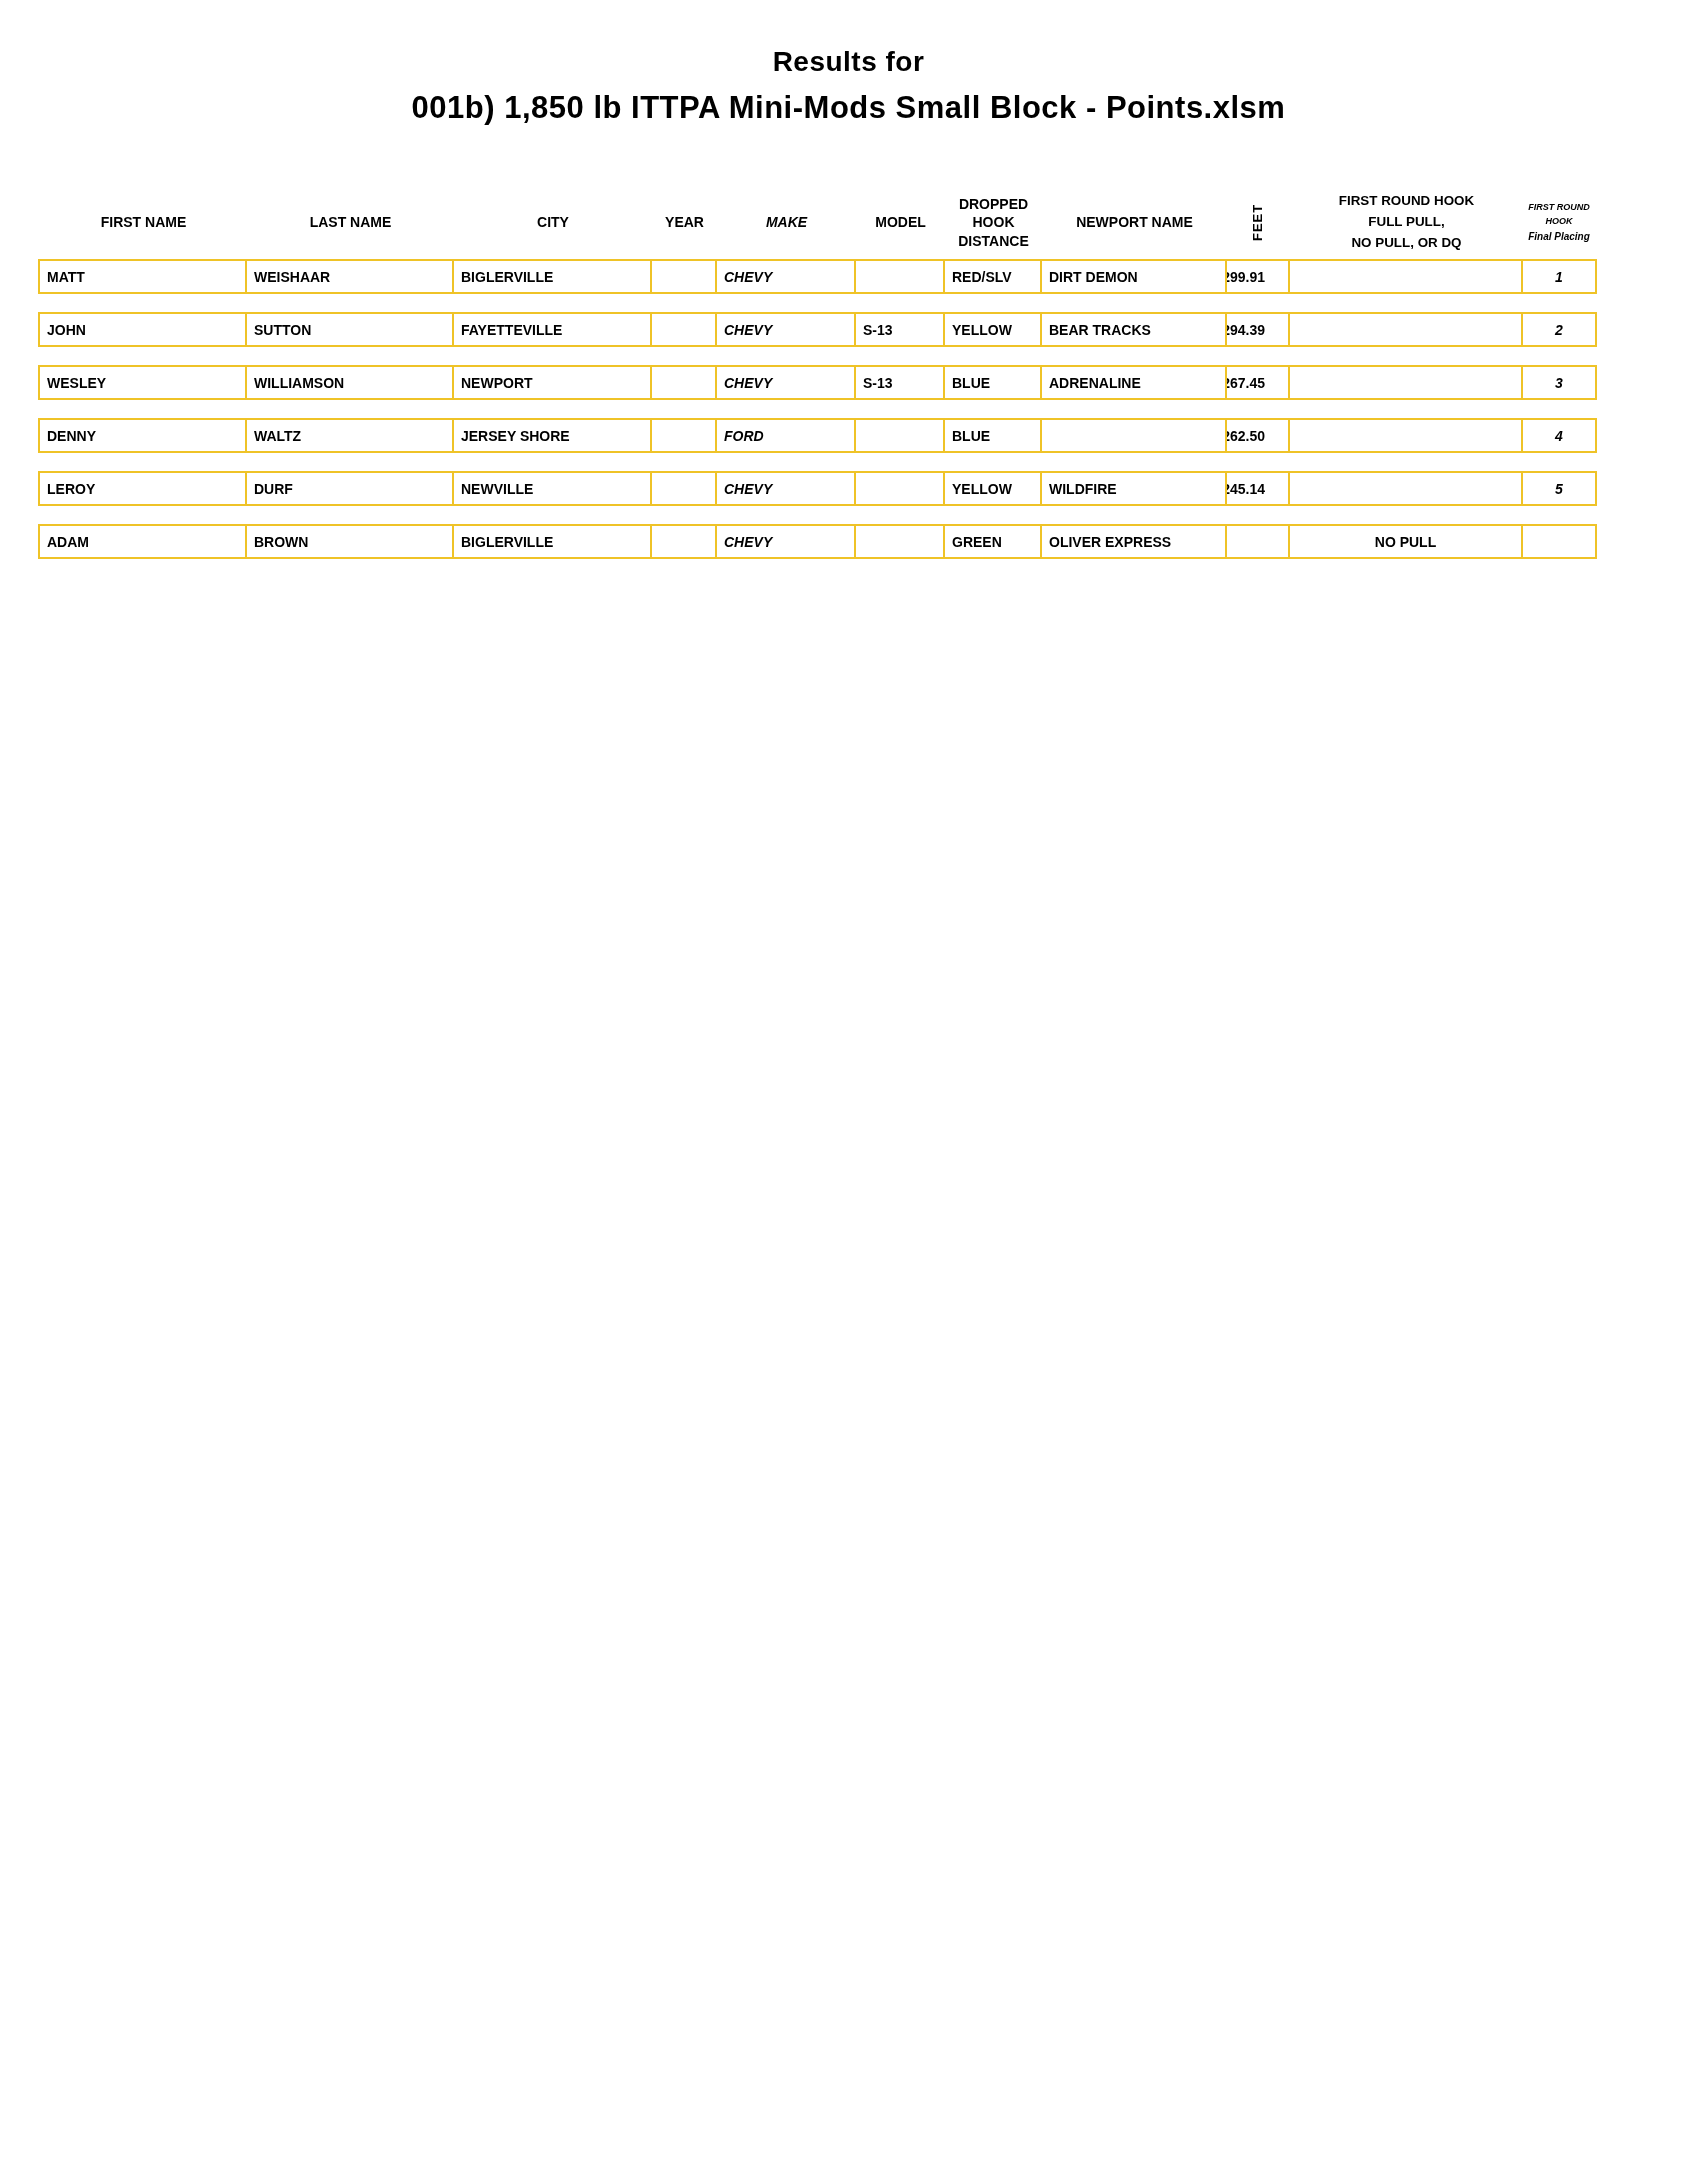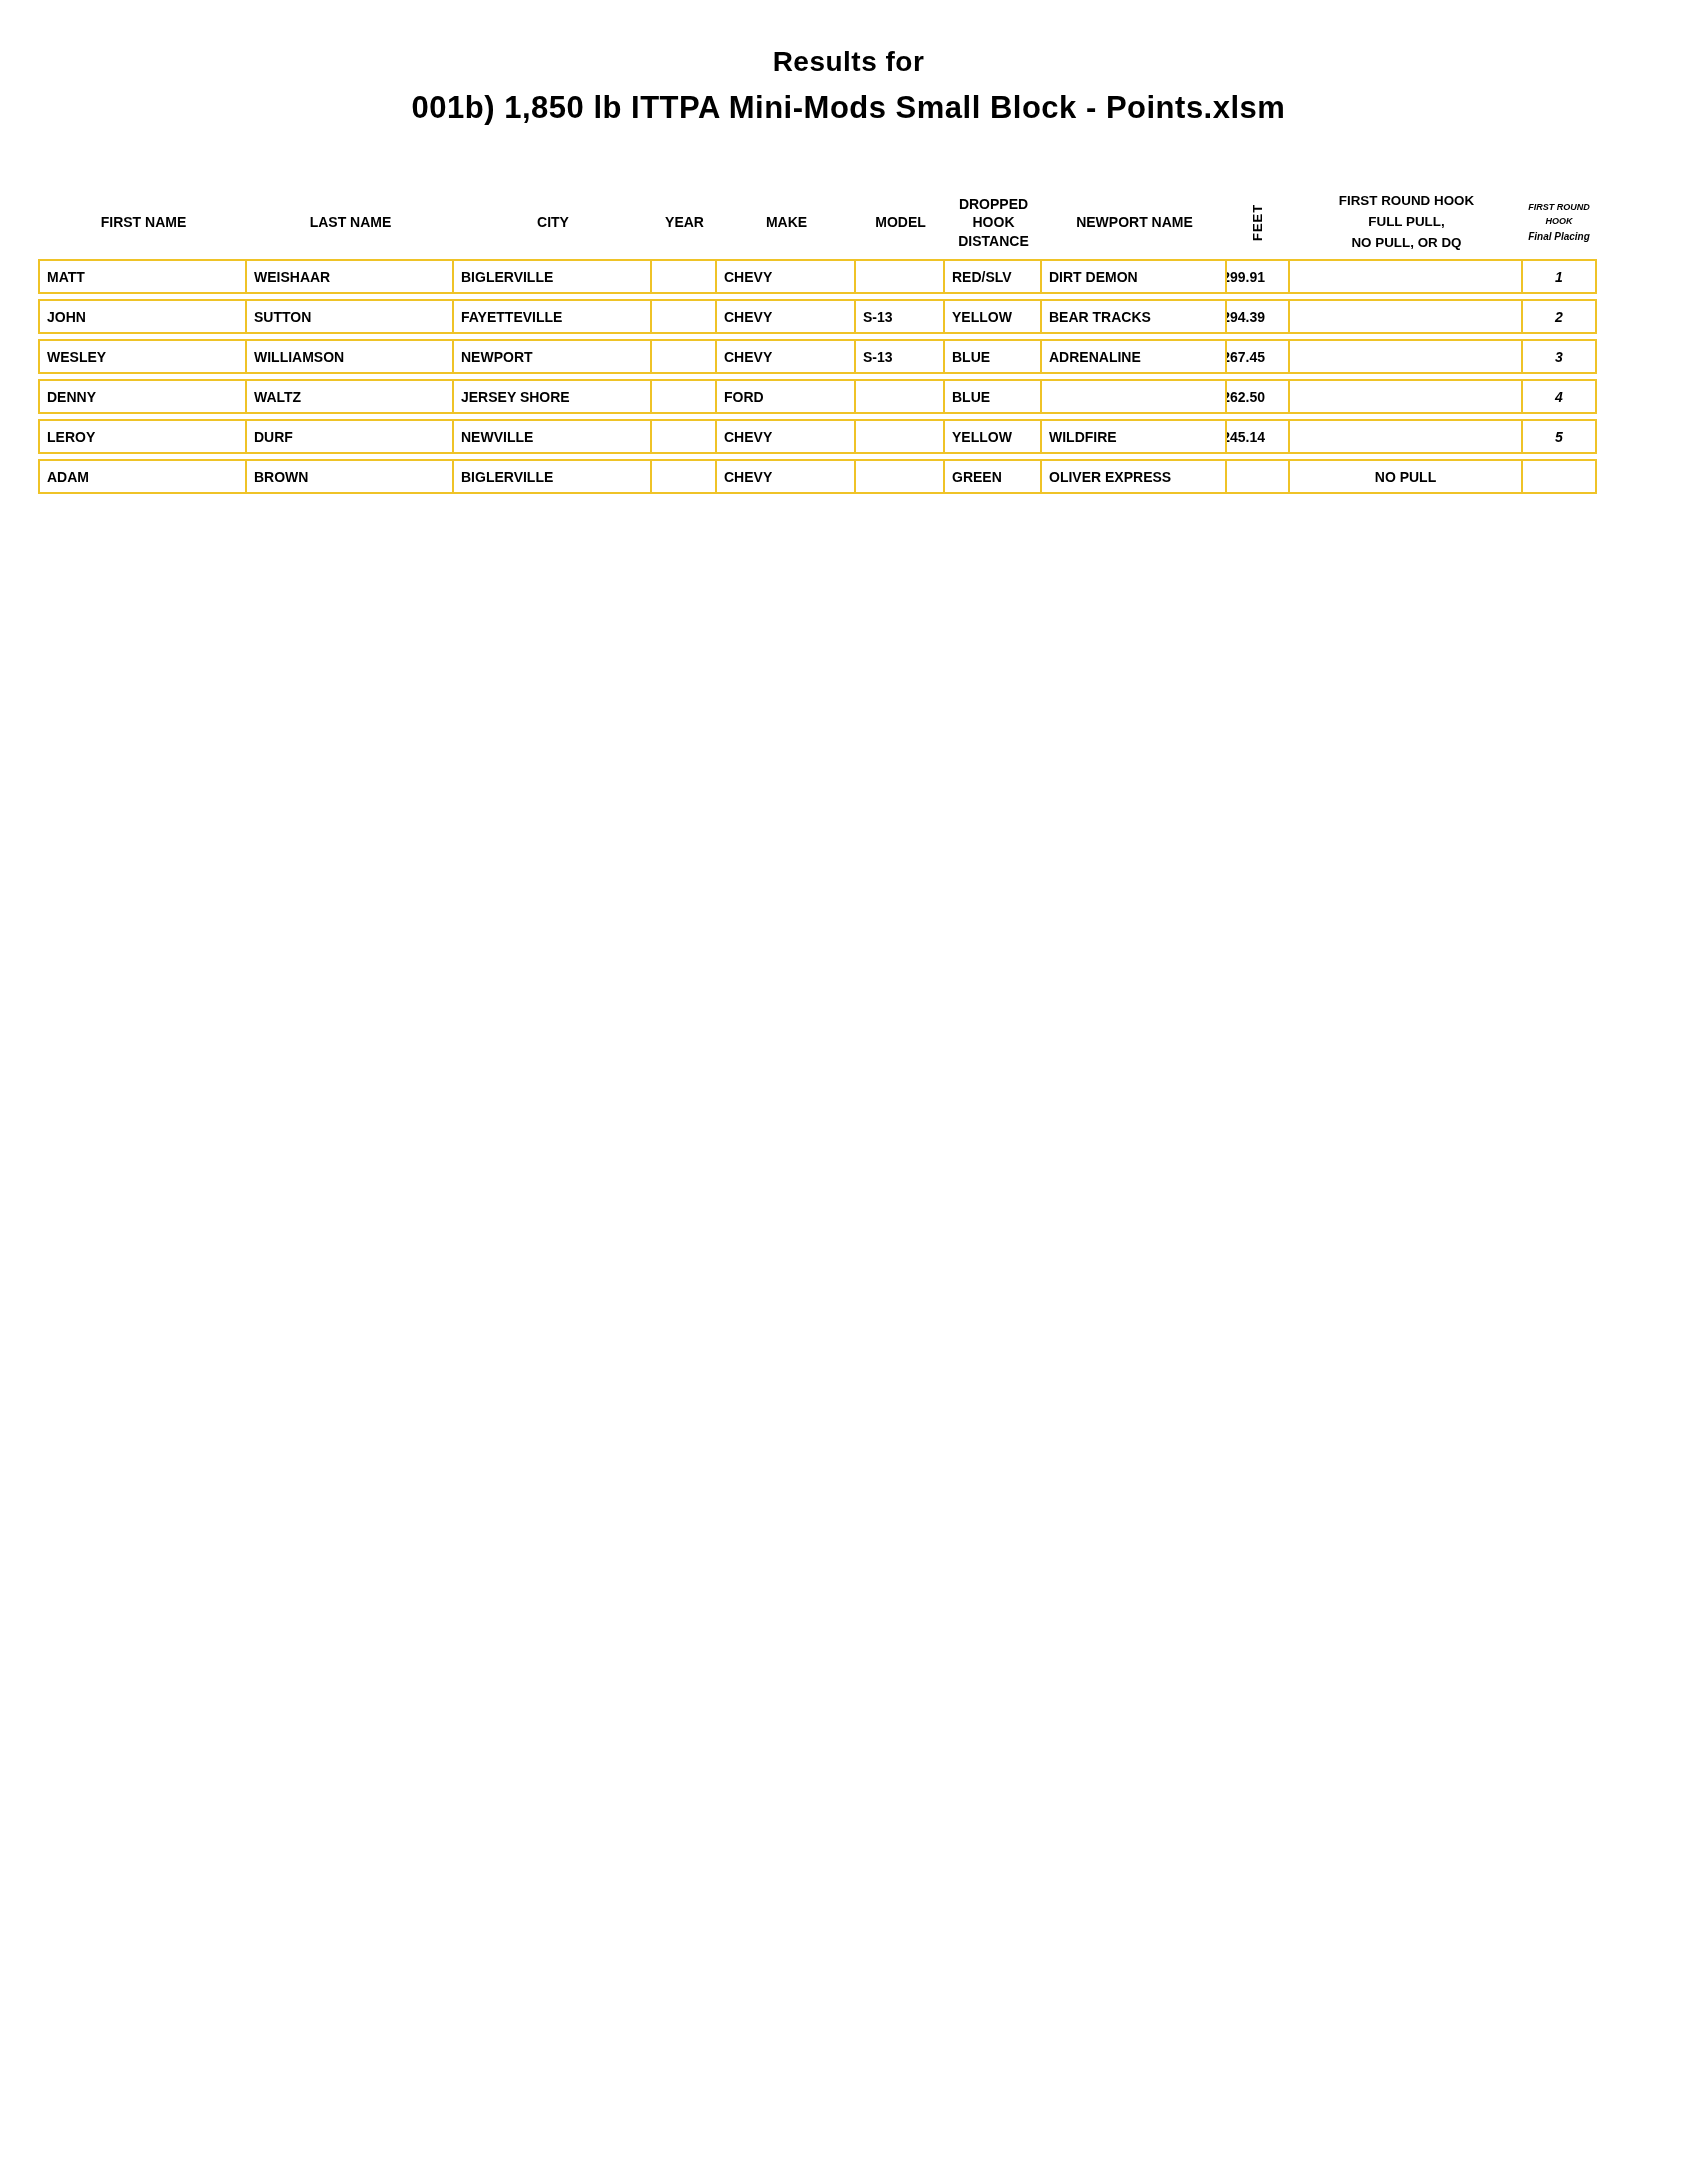--- a/index.html
+++ b/index.html
@@ -41,21 +41,21 @@
   .vert-text { transform: rotate(-90deg); font-size: 13px; letter-spacing: 1px; }
   .hcell.c9 { font-size: 13.4px; line-height: 1.55; }
   .hcell.c10 { font-size: 9px; line-height: 1.55; }
   .hcell.c10 .sub { font-size: 10px; display: block; }
 
   .row {
     display: flex;
     width: 1559px;
     height: 35px;
     border: 2px solid var(--gold);
-    margin-bottom: 5px;
+    margin-bottom: 18px;
     align-items: stretch;
     background: #ffffff;
   }
   .cell {
     flex: none;
     display: flex;
     align-items: center;
     border-right: 2px solid var(--gold);
     padding: 0 7px;
     font-size: 14px;
@@ -64,21 +64,21 @@
   }
   .cell.last { border-right: none; }
   .cell.num { justify-content: flex-end; padding-right: 23px; }
   .cell.ctr { justify-content: center; }
 
   
   .c0 { width: 207px; }
   .c1 { width: 207px; }
   .c2 { width: 198px; }
   .c3 { width: 65px; }
-  .c4 { width: 139px; }
+  .c4 { width: 139px; font-style: italic; }
   .c5 { width: 89px; }
   .c6 { width: 97px; }
   .c7 { width: 185px; }
   .c8 { width: 63px; }
   .c9 { width: 233px; }
   .c10 { width: 72px; font-style: italic; }
 
   
   .footer { position: absolute; left: 38px; top: 2065px; width: 1624px; font-size: 16px; white-space: pre-wrap; }
   .footer-line2 { margin-top: 9px; }

